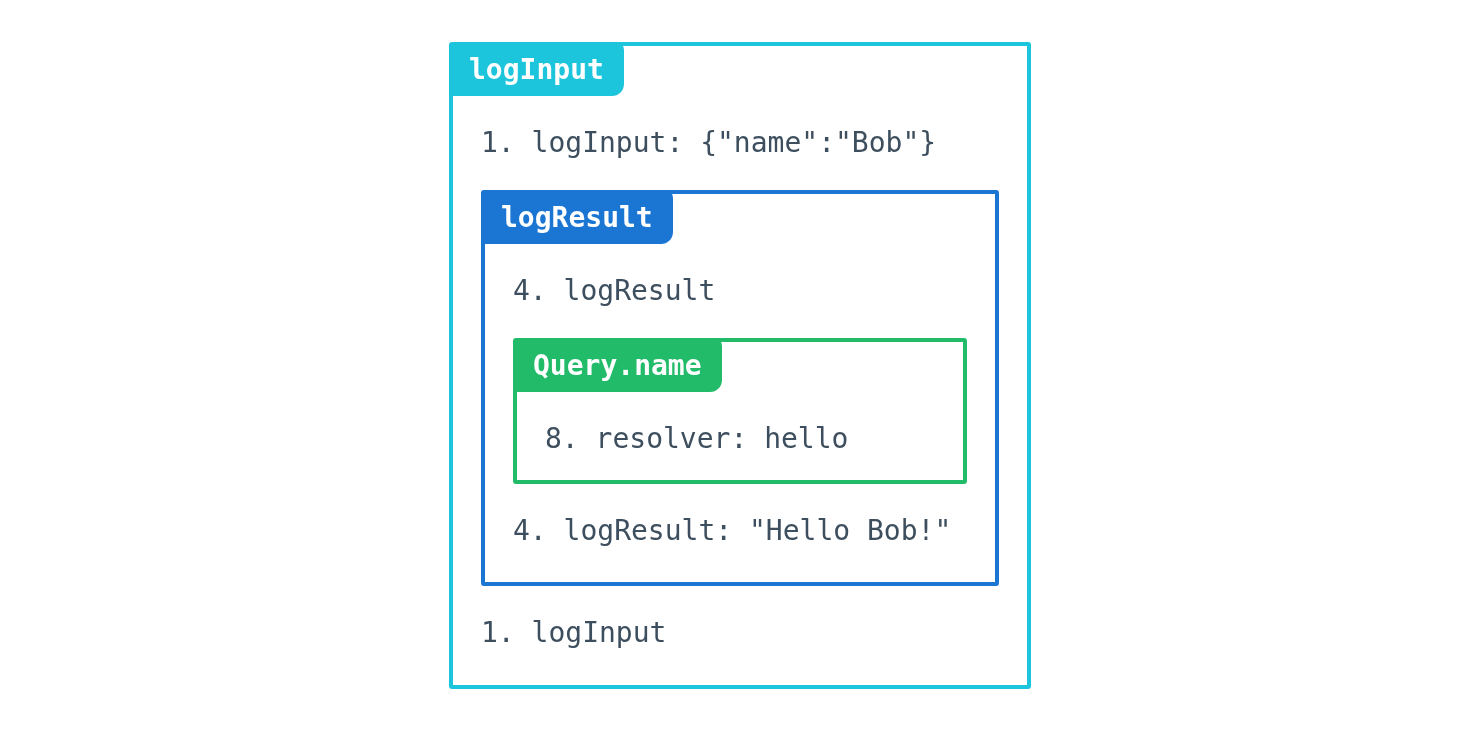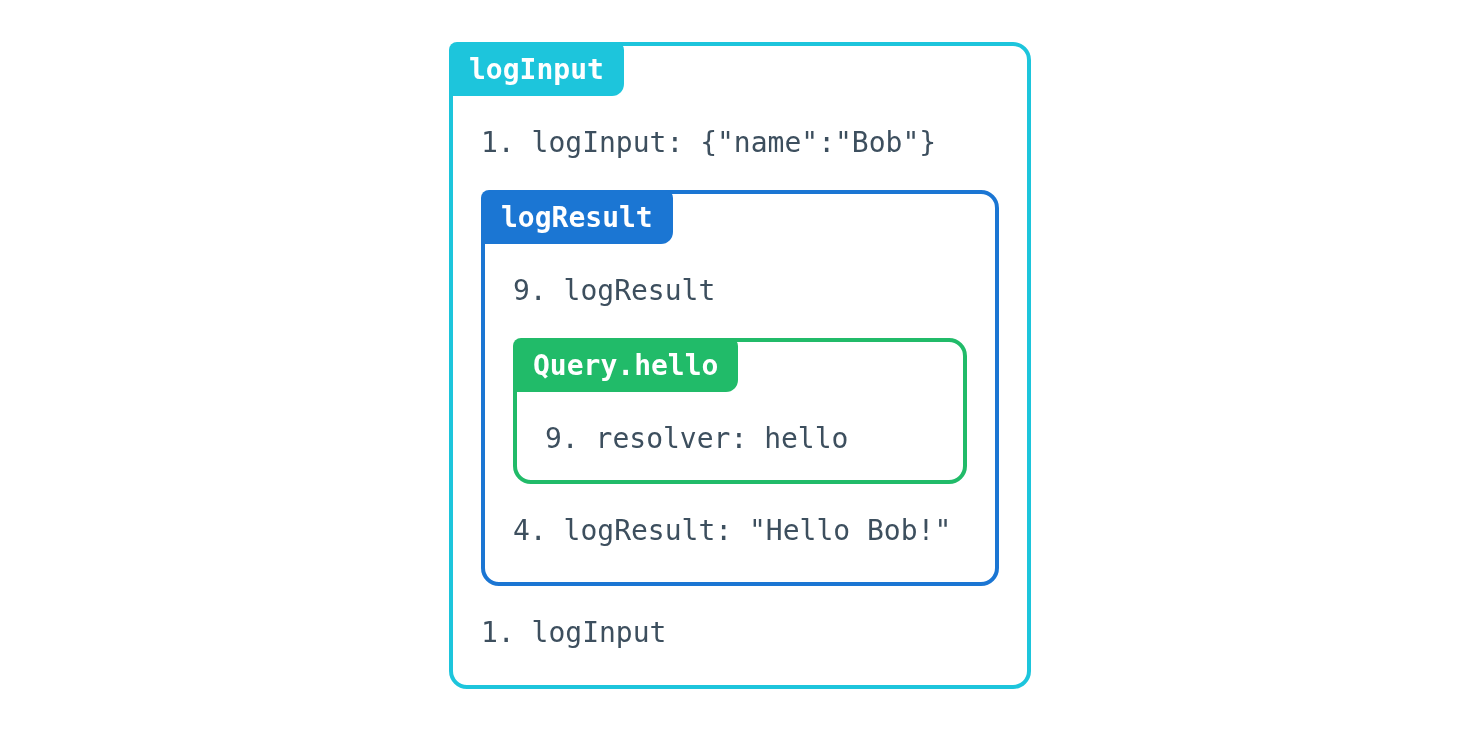--- a/index.html
+++ b/index.html
@@ -14,21 +14,21 @@
     width:1480px;height:730px;
     font-family:"DejaVu Sans Mono","Liberation Mono",monospace;
     overflow:hidden;
   }
   .canvas{position:relative;width:1480px;height:730px;background:#ffffff;}
 
   .box{
     position:relative;
     background:#ffffff;
     border:4px solid #000;
-    border-radius:18px;
+    border-radius:3px;
   }
   .box-outer{
     position:absolute;left:449px;top:42px;
     width:582px;height:647px;
     border-color:var(--outer);
     padding:82px 28px 36px 28px;
   }
   .box-middle{
     width:518px;height:396px;
     border-color:var(--middle);
@@ -70,26 +70,26 @@
 <div class="canvas">
 
   <div class="box box-outer">
     <div class="tag tag-outer">logInput</div>
 
     <div class="row">1. logInput: {"name":"Bob"}</div>
 
     <div class="box box-middle">
       <div class="tag tag-middle">logResult</div>
 
-      <div class="row">9. logResult</div>
+      <div class="row">4. logResult</div>
 
       <div class="box box-inner">
-        <div class="tag tag-inner">Query.hello</div>
+        <div class="tag tag-inner">Query.name</div>
 
-        <div class="row">9. resolver: hello</div>
+        <div class="row">8. resolver: hello</div>
       </div>
 
       <div class="row">4. logResult: "Hello Bob!"</div>
     </div>
 
     <div class="row">1. logInput</div>
   </div>
 
 </div>
 

